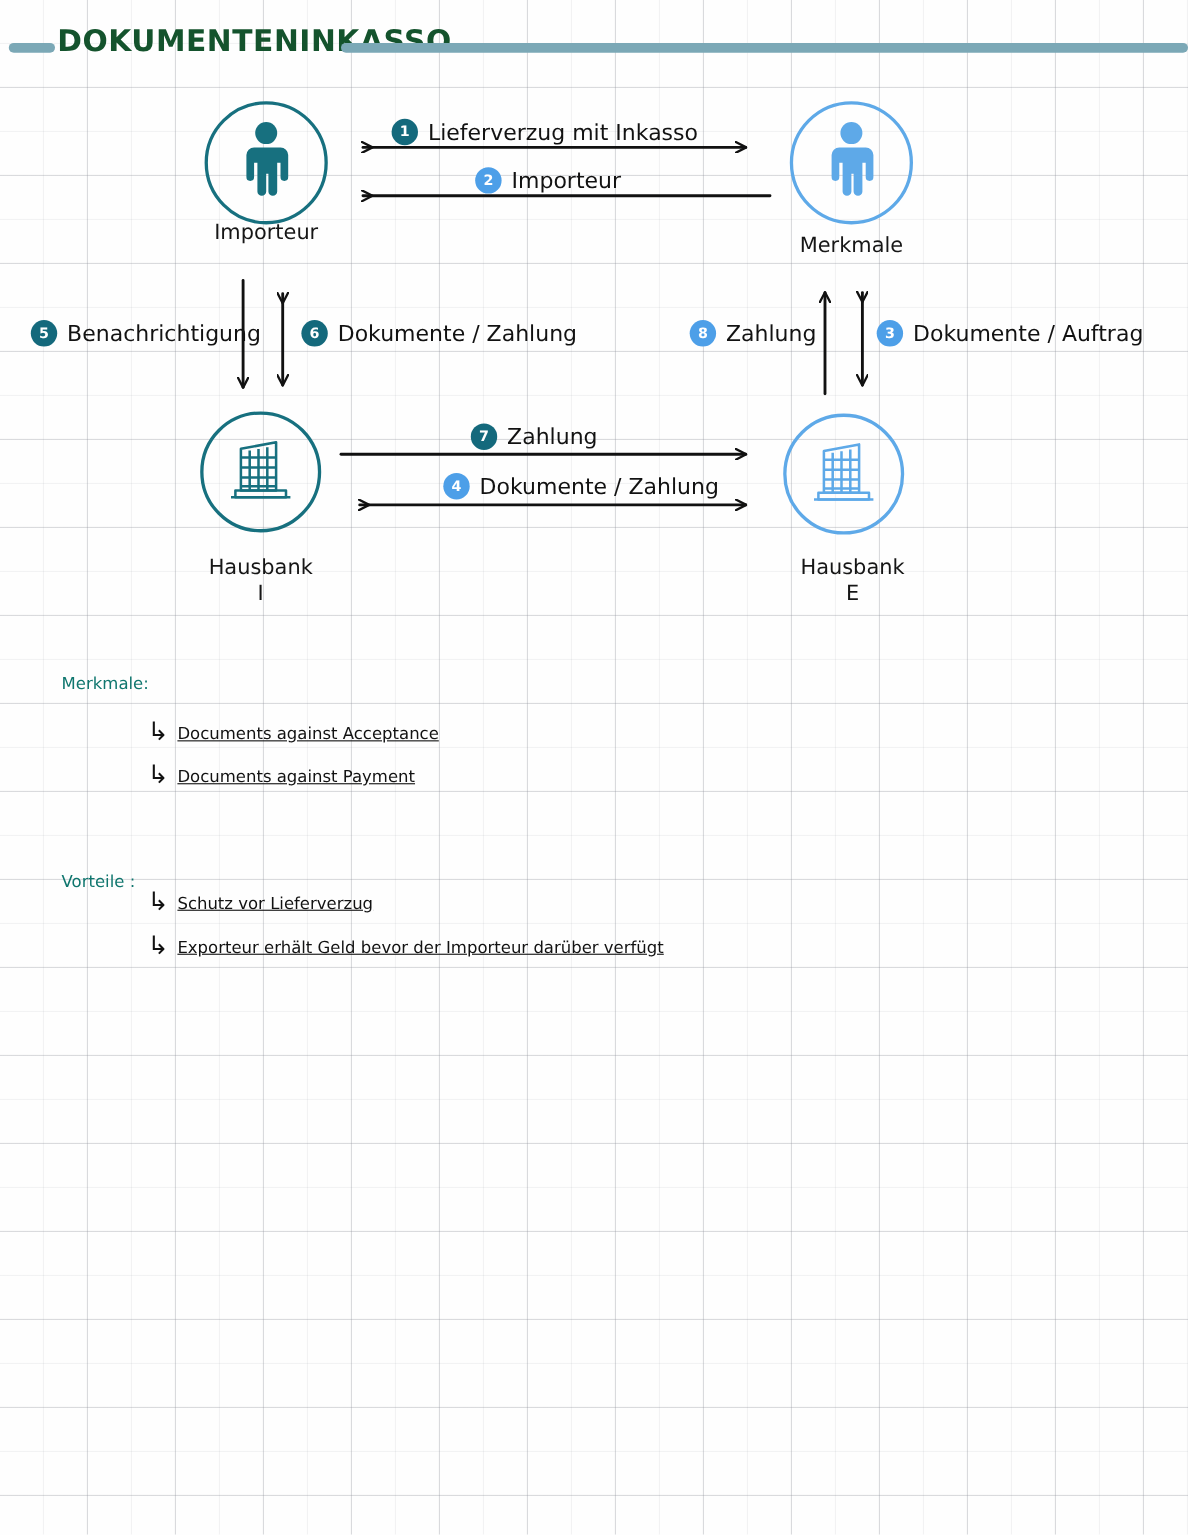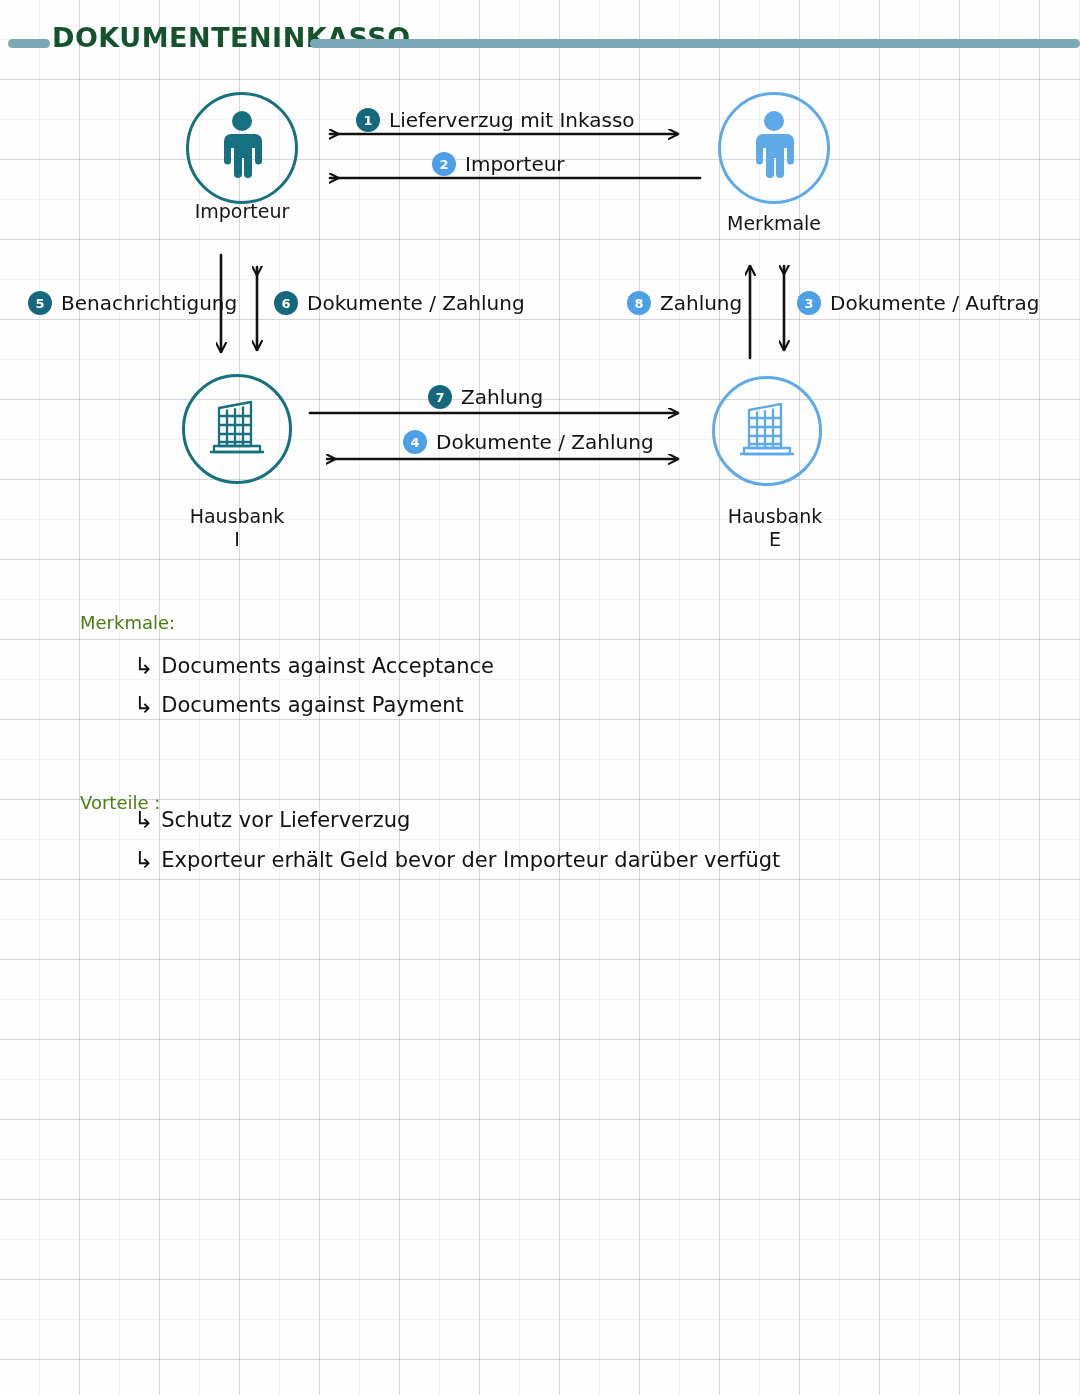--- a/index.html
+++ b/index.html
@@ -110,41 +110,41 @@
   }
   .flow-text {
     font-family: "DejaVu Sans", sans-serif;
     font-size: 20px;
     color: #121212;
   }
 
   
   .note-heading {
     font-family: "DejaVu Sans", sans-serif;
-    font-size: 18px;
-    color: #4d7c0f;
-    white-space: nowrap;
-    margin-left: 24px;
+    font-size: 15px;
+    color: #0f766e;
+    white-space: nowrap;
   }
   .note-item {
     display: flex;
     align-items: baseline;
     gap: 8px;
     white-space: nowrap;
   }
   .note-arrow {
     font-size: 23px;
     color: #121212;
     line-height: 1;
     transform: translateY(1px);
   }
   .note-text {
     font-family: "DejaVu Sans", sans-serif;
-    font-size: 21px;
+    font-size: 15px;
     color: #121212;
+    text-decoration: underline;
   }
 </style>
 </head>
 <body>
 
 <div id="paper"></div>
 
 <svg id="canvas" viewBox="0 0 1080 1395" xmlns="http://www.w3.org/2000/svg">
   <defs>
     <marker id="ah-r" markerWidth="11" markerHeight="11" refX="9.6" refY="5.5" orient="auto" markerUnits="userSpaceOnUse">

